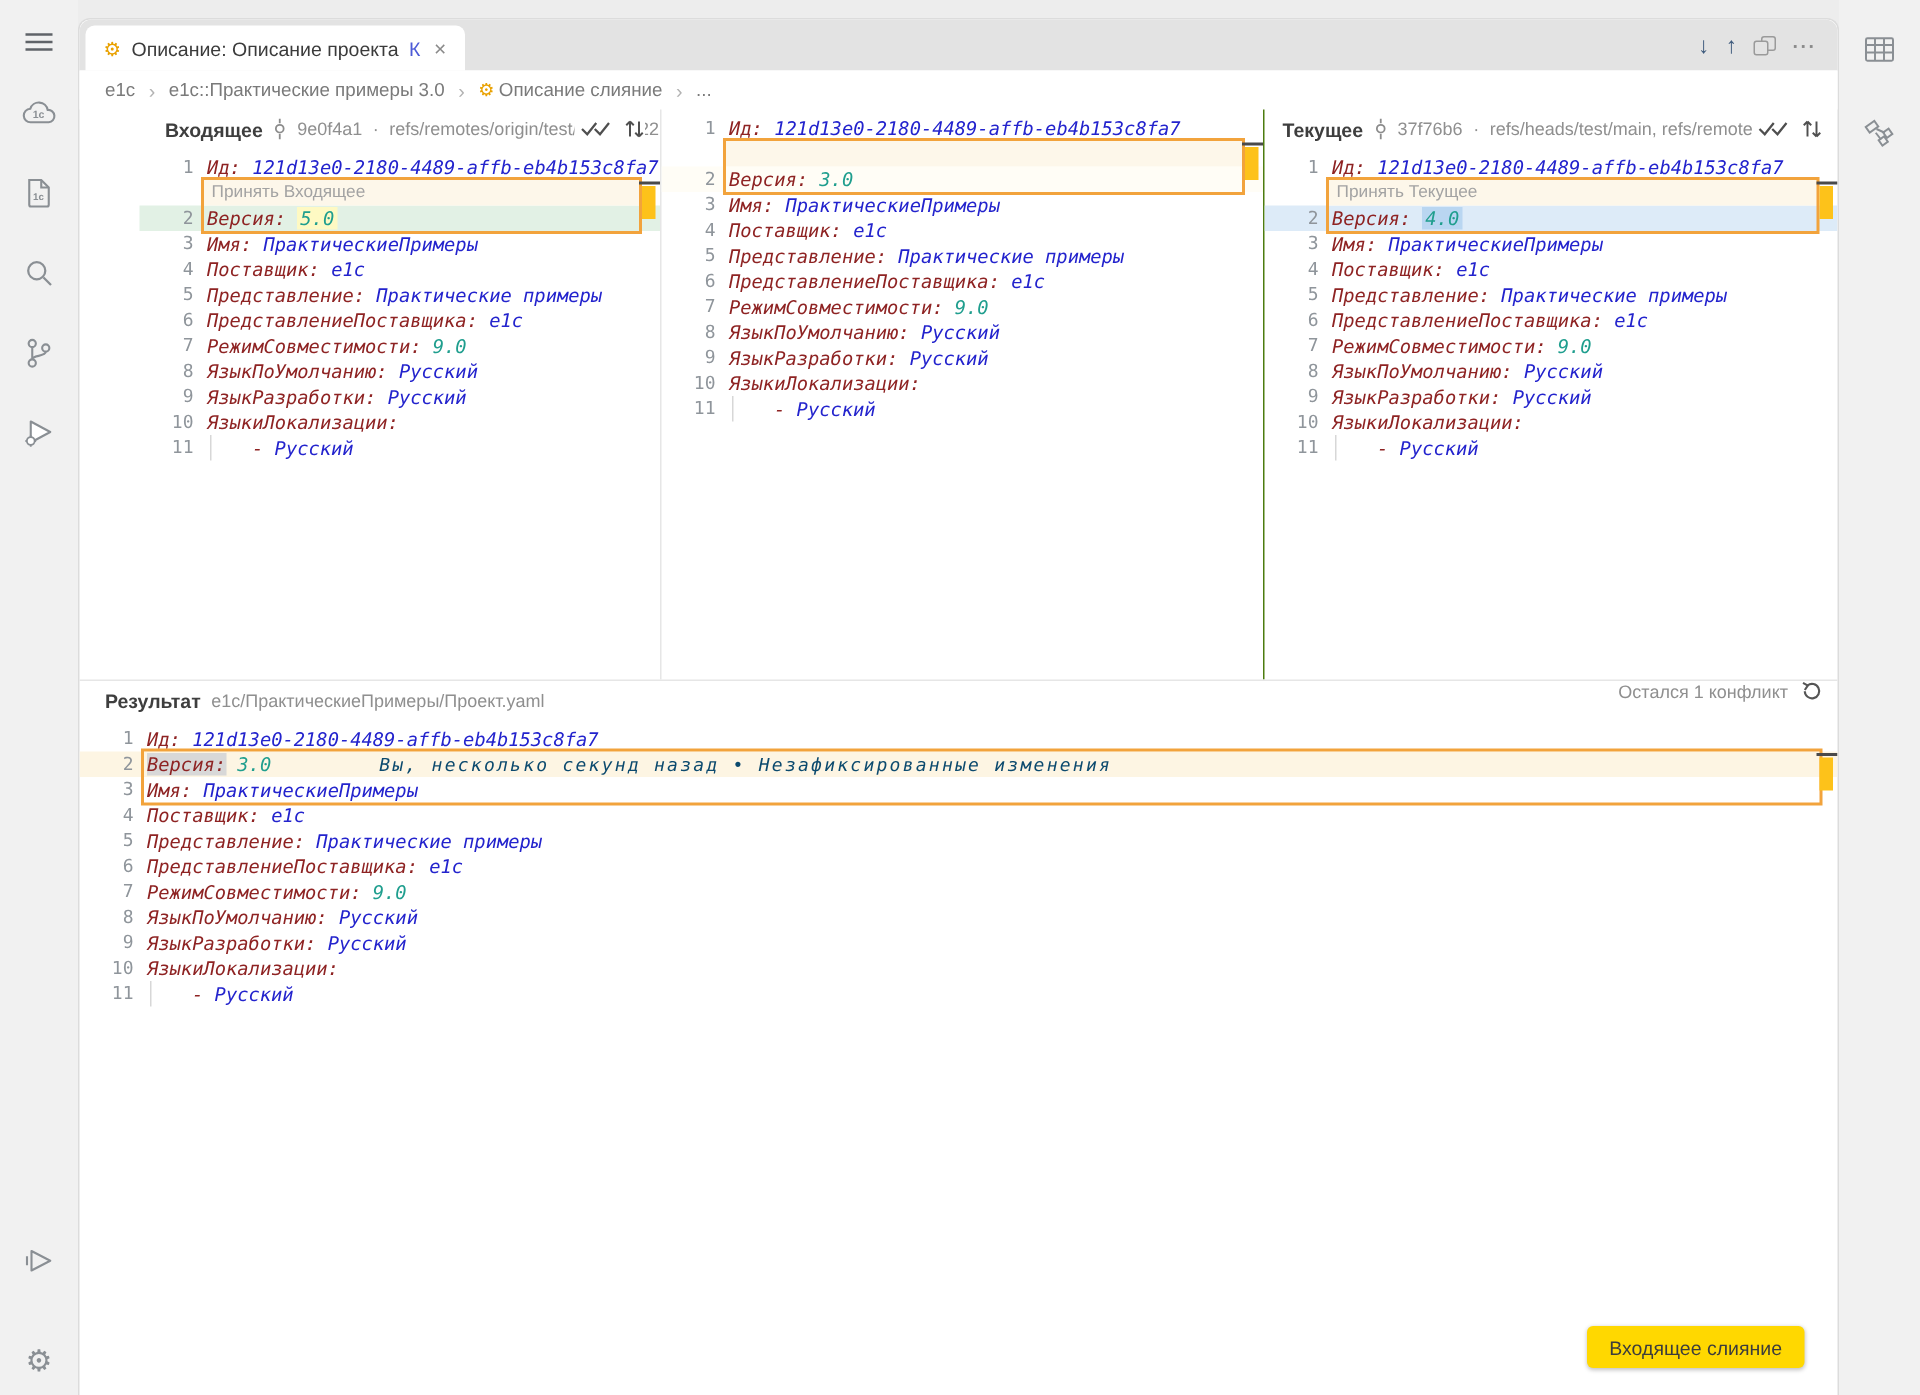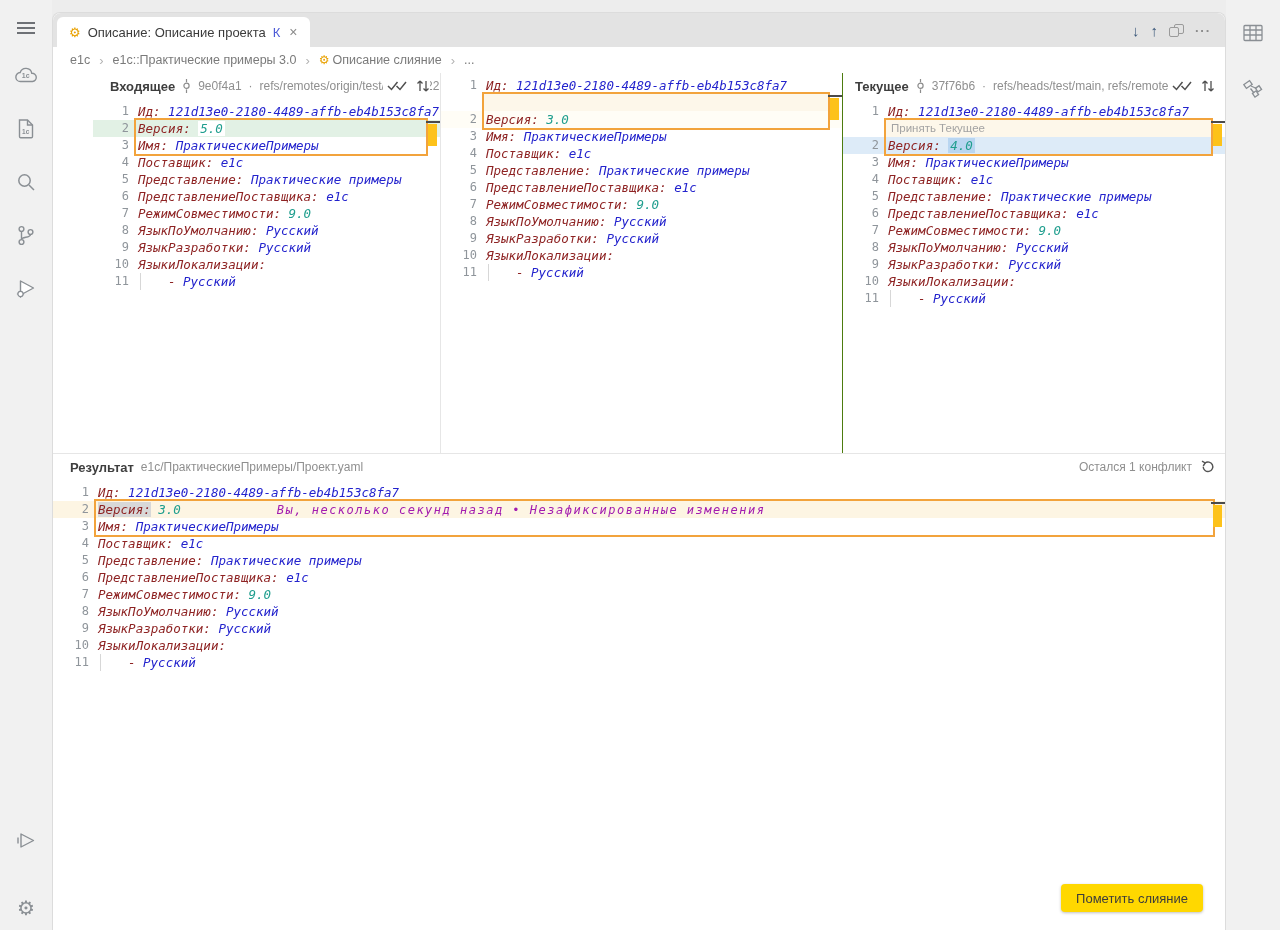--- a/index.html
+++ b/index.html
@@ -58,21 +58,21 @@
 
   .pane-header { height:26px; display:flex; align-items:center; gap:7px;
                  padding-left:12px; position:relative; white-space:nowrap; overflow:hidden; }
   .pane-inc .pane-header, .result-pane .pane-header { padding-left:17px; }
   .pane-title { font-size:13px; font-weight:600; color:#3e3e3e; }
   .pane-meta { font-size:12px; color:#8f8f8f; }
   .hdr-icons { position:absolute; right:10px; top:0; height:26px; display:flex;
                align-items:center; gap:9px; background:#fff; padding-left:4px; }
   .hdr-icons svg { display:block; cursor:pointer; }
   .result-right { position:absolute; right:10px; top:0; height:26px; display:flex;
-                  align-items:center; gap:8px; }
+                  gap:8px; }
 
   
   .editor { position:relative; margin-top:4px; }
   .row { display:flex; height:17px; line-height:17px;
          font-family:"DejaVu Sans Mono", monospace; font-size:12.5px; white-space:pre; }
   .ln { flex:none; width:36px; text-align:right; margin-right:9px;
         color:#8f959b; font-size:12px; }
   .codetxt { flex:1; position:relative;font-style:italic; }
   .k { color:#8e2323; }
   .s { color:#2323cd; }
@@ -85,24 +85,24 @@
   .strip-fill { position:absolute; left:43px; right:12px; top:0; bottom:0;
                 background:#fdf7ea; display:flex; align-items:center; gap:5px;
                 padding-left:5px; font-family:"Liberation Sans",sans-serif;
                 font-size:11.5px; color:#a3a3a3; white-space:nowrap; overflow:hidden; }
   .result-pane .strip-fill { right:10px; }
   .strip-fill .action { cursor:pointer; }
   .l2-inc  { background:#e2f1e5; }
   .l2-base { background:#fffdf6; }
   .l2-cur  { background:#ddebf8; }
   .l2-res  { background:#fdf5e3; }
-  .hl-green { background:#ffffff; padding:0 2px; }
+  .hl-green { background:#fef9c3; padding:0 2px; }
   .hl-blue  { background:#b9d6f1; padding:0 2px; }
   .key-sel  { background:#d8d8d8; }
-  .blame { color:#a21caf; letter-spacing:1.5px; margin-left:96px; font-size:12px;text-align:center; }
+  .blame { color:#0c4a6e; letter-spacing:1.5px; margin-left:72px; font-size:12px;text-align:center; }
   .cframe { position:absolute; top:15px; height:38px; left:41px; right:12px;
             border:2px solid #f2a33c; pointer-events:none; }
   .result-pane .cframe { right:10px; }
   .marker-dark { position:absolute; right:0; top:18px; width:14px; height:2px; background:#4a4a4a; }
   .marker-yellow { position:absolute; right:3px; top:21px; width:9px; height:22px;
                    background:#fdc21a; cursor:pointer; }
 
   
   .finish-btn { position:absolute; right:22px; bottom:18px; height:28px; padding:0 15px;
                 background:#ffd800; border:none; border-radius:4px; font-size:13px;
@@ -254,20 +254,23 @@
           <svg width="14" height="14" viewBox="0 0 14 14">
               <g fill="none" stroke="#4f4f4f" stroke-width="1.3">
                 <path d="M4 12 V2 M4 2 L1.5 4.5 M4 2 L6.5 4.5"></path>
                 <path d="M10 2 V12 M10 12 L7.5 9.5 M10 12 L12.5 9.5"></path>
               </g>
             </svg>
         </span>
       </div>
       <div class="editor" id="code-incoming">
           <div class="row"><span class="ln">1</span><span class="codetxt"><span class="k">Ид:</span><span> </span><span class="s">121d13e0-2180-4489-affb-eb4b153c8fa7</span></span></div>
+          <div class="row strip"><div class="strip-fill">
+              <span class="action">Принять Входящее</span>
+            </div></div>
           <div class="row l2-inc"><span class="ln">2</span><span class="codetxt"><span class="k">Версия:</span><span> </span><span class="n hl-green">5.0</span></span></div>
           <div class="row"><span class="ln">3</span><span class="codetxt"><span class="k">Имя:</span><span> </span><span class="s">ПрактическиеПримеры</span></span></div>
           <div class="row"><span class="ln">4</span><span class="codetxt"><span class="k">Поставщик:</span><span> </span><span class="s">e1c</span></span></div>
           <div class="row"><span class="ln">5</span><span class="codetxt"><span class="k">Представление:</span><span> </span><span class="s">Практические примеры</span></span></div>
           <div class="row"><span class="ln">6</span><span class="codetxt"><span class="k">ПредставлениеПоставщика:</span><span> </span><span class="s">e1c</span></span></div>
           <div class="row"><span class="ln">7</span><span class="codetxt"><span class="k">РежимСовместимости:</span><span> </span><span class="n">9.0</span></span></div>
           <div class="row"><span class="ln">8</span><span class="codetxt"><span class="k">ЯзыкПоУмолчанию:</span><span> </span><span class="s">Русский</span></span></div>
           <div class="row"><span class="ln">9</span><span class="codetxt"><span class="k">ЯзыкРазработки:</span><span> </span><span class="s">Русский</span></span></div>
           <div class="row"><span class="ln">10</span><span class="codetxt"><span class="k">ЯзыкиЛокализации:</span></span></div>
           <div class="row"><span class="ln">11</span><span class="codetxt"><span class="guide"></span><span class="ind"><span class="k">- </span><span class="s">Русский</span></span></span></div>
@@ -372,14 +375,14 @@
         <div class="row"><span class="ln">8</span><span class="codetxt"><span class="k">ЯзыкПоУмолчанию:</span><span> </span><span class="s">Русский</span></span></div>
         <div class="row"><span class="ln">9</span><span class="codetxt"><span class="k">ЯзыкРазработки:</span><span> </span><span class="s">Русский</span></span></div>
         <div class="row"><span class="ln">10</span><span class="codetxt"><span class="k">ЯзыкиЛокализации:</span></span></div>
         <div class="row"><span class="ln">11</span><span class="codetxt"><span class="guide"></span><span class="ind"><span class="k">- </span><span class="s">Русский</span></span></span></div>
         <div class="cframe"></div>
         <div class="marker-dark"></div>
         <div class="marker-yellow"></div>
       </div>
   </section>
 
-  <button class="finish-btn">Пометить слияние</button>
+  <button class="finish-btn">Входящее слияние</button>
 </main>
 
 </body></html>

